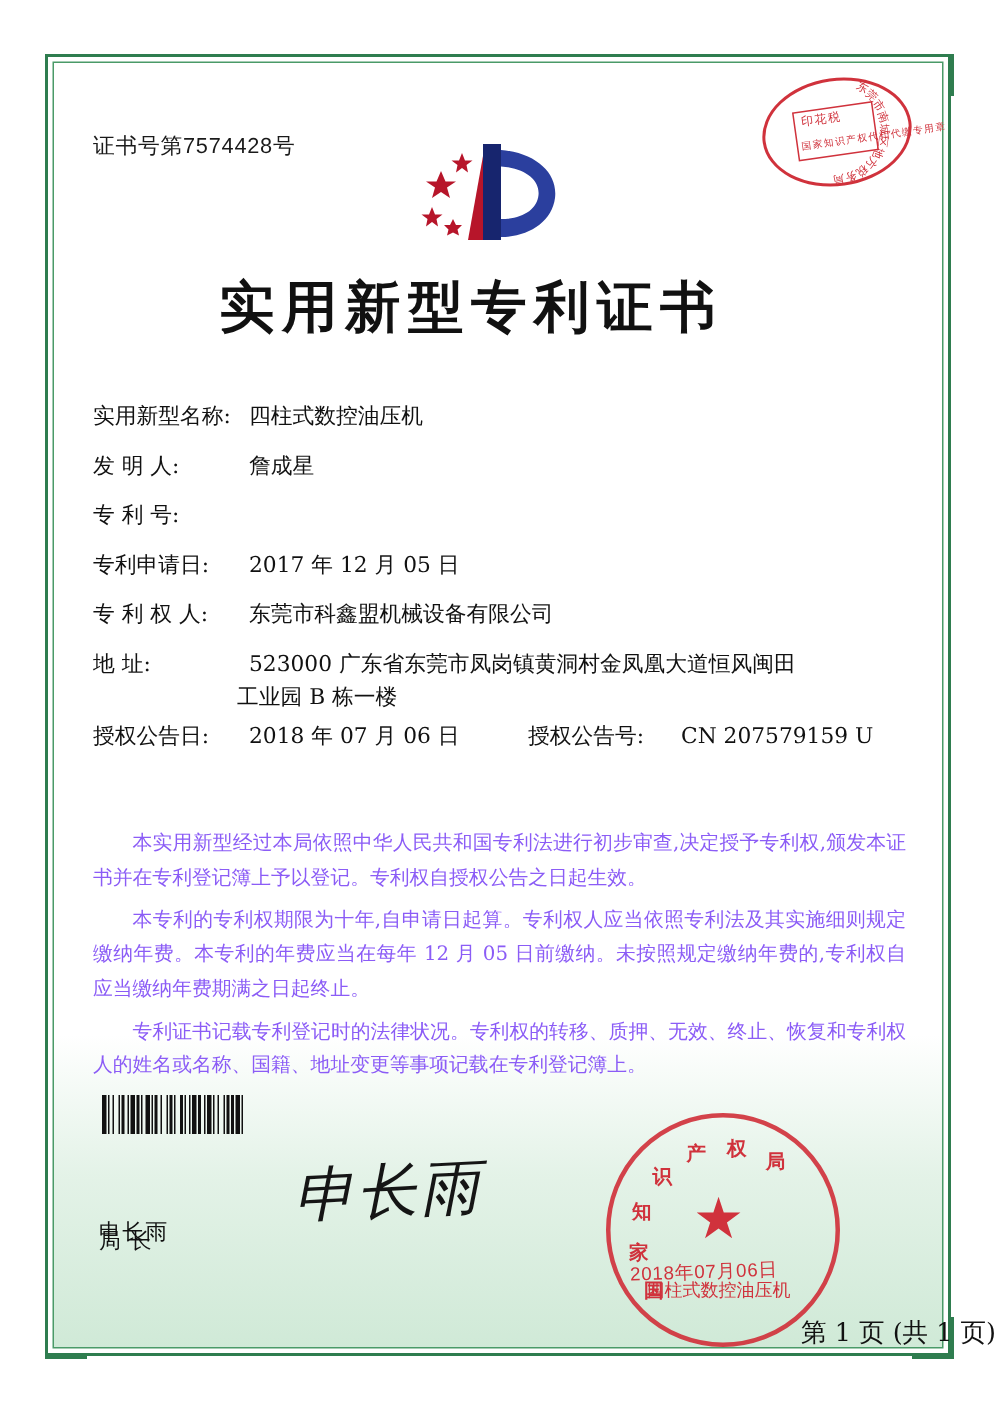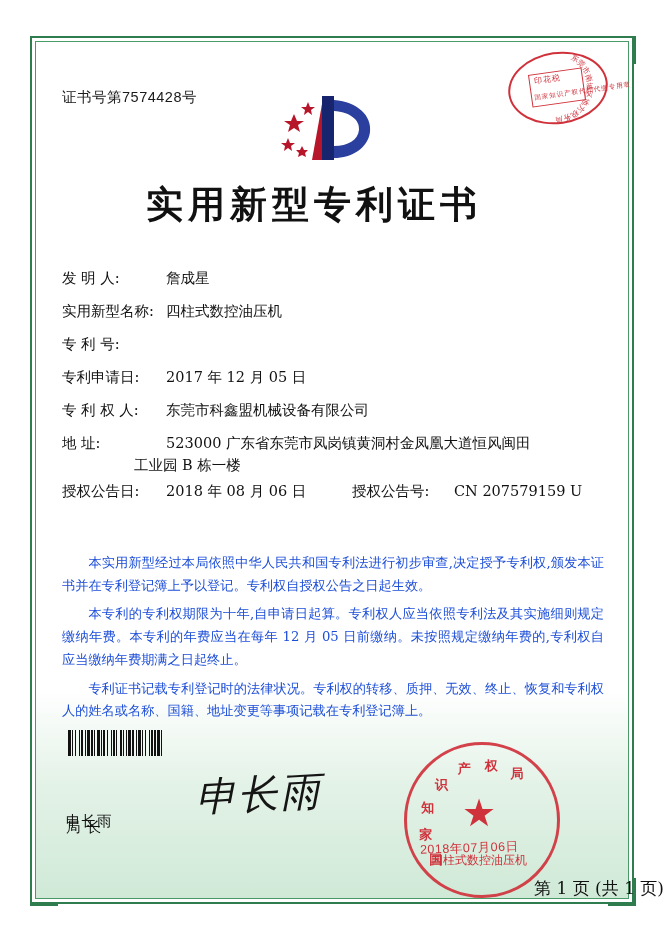--- a/index.html
+++ b/index.html
@@ -176,21 +176,21 @@
   }
 
   
   .body-text {
     position: absolute;
     left: 62px; top: 552px;
     width: 542px;
     font-size: 13.2px;
     line-height: 1.72;
     text-align: justify;
-    color: #1d4ed8;
+    color: #8b5cf6;
     font-family: "DejaVu Serif", serif;
   }
   .body-text p {
     margin: 0 0 6px 0;
     text-indent: 2em;
   }
 
   
   .barcode {
     position: absolute;
@@ -349,52 +349,52 @@
     </div>
     <div class="tx l1">印花税</div>
     <div class="tx l2" style="font-size:6.5px">国家知识产权代扣代缴专用章</div>
   </div>
 
   <div class="cert-title">实用新型专利证书</div>
 
   <div class="fields">
 
     <div class="row">
+      <span class="label">实用新型名称:</span>
+      <span class="value">四柱式数控油压机</span>
+    </div>
+
+    <div class="row">
       <span class="label">发 明 人:</span>
       <span class="value">詹成星</span>
-    </div>
-
-    <div class="row">
-      <span class="label">实用新型名称:</span>
-      <span class="value">四柱式数控油压机</span>
     </div>
 
     <div class="row">
       <span class="label">专 利 号:</span>
     </div>
 
     <div class="row">
       <span class="label">专利申请日:</span>
       <span class="value">2017 年 12 月 05 日</span>
     </div>
 
     <div class="row">
       <span class="label">专 利 权 人:</span>
       <span class="value">东莞市科鑫盟机械设备有限公司</span>
     </div>
 
     <div class="row" style="min-height:48px">
       <span class="label">地 址:</span>
       <span class="value">523000 广东省东莞市凤岗镇黄洞村金凤凰大道恒风闽田</span>
-      <span class="value cont" style="margin-left:72px">工业园 B 栋一楼</span>
+      <span class="value cont" style="margin-left:96px">工业园 B 栋一楼</span>
     </div>
 
     <div class="row">
       <span class="label">授权公告日:</span>
-      <span class="value">2018 年 08 月 06 日</span>
+      <span class="value">2018 年 07 月 06 日</span>
       <span class="label2">授权公告号:</span>
       <span class="value2">CN 207579159 U</span>
     </div>
 
   </div>
 
   <div class="body-text">
     <p>本实用新型经过本局依照中华人民共和国专利法进行初步审查,决定授予专利权,颁发本证书并在专利登记簿上予以登记。专利权自授权公告之日起生效。</p>
     <p>本专利的专利权期限为十年,自申请日起算。专利权人应当依照专利法及其实施细则规定缴纳年费。本专利的年费应当在每年 12 月 05 日前缴纳。未按照规定缴纳年费的,专利权自应当缴纳年费期满之日起终止。</p>
     <p>专利证书记载专利登记时的法律状况。专利权的转移、质押、无效、终止、恢复和专利权人的姓名或名称、国籍、地址变更等事项记载在专利登记簿上。</p>

